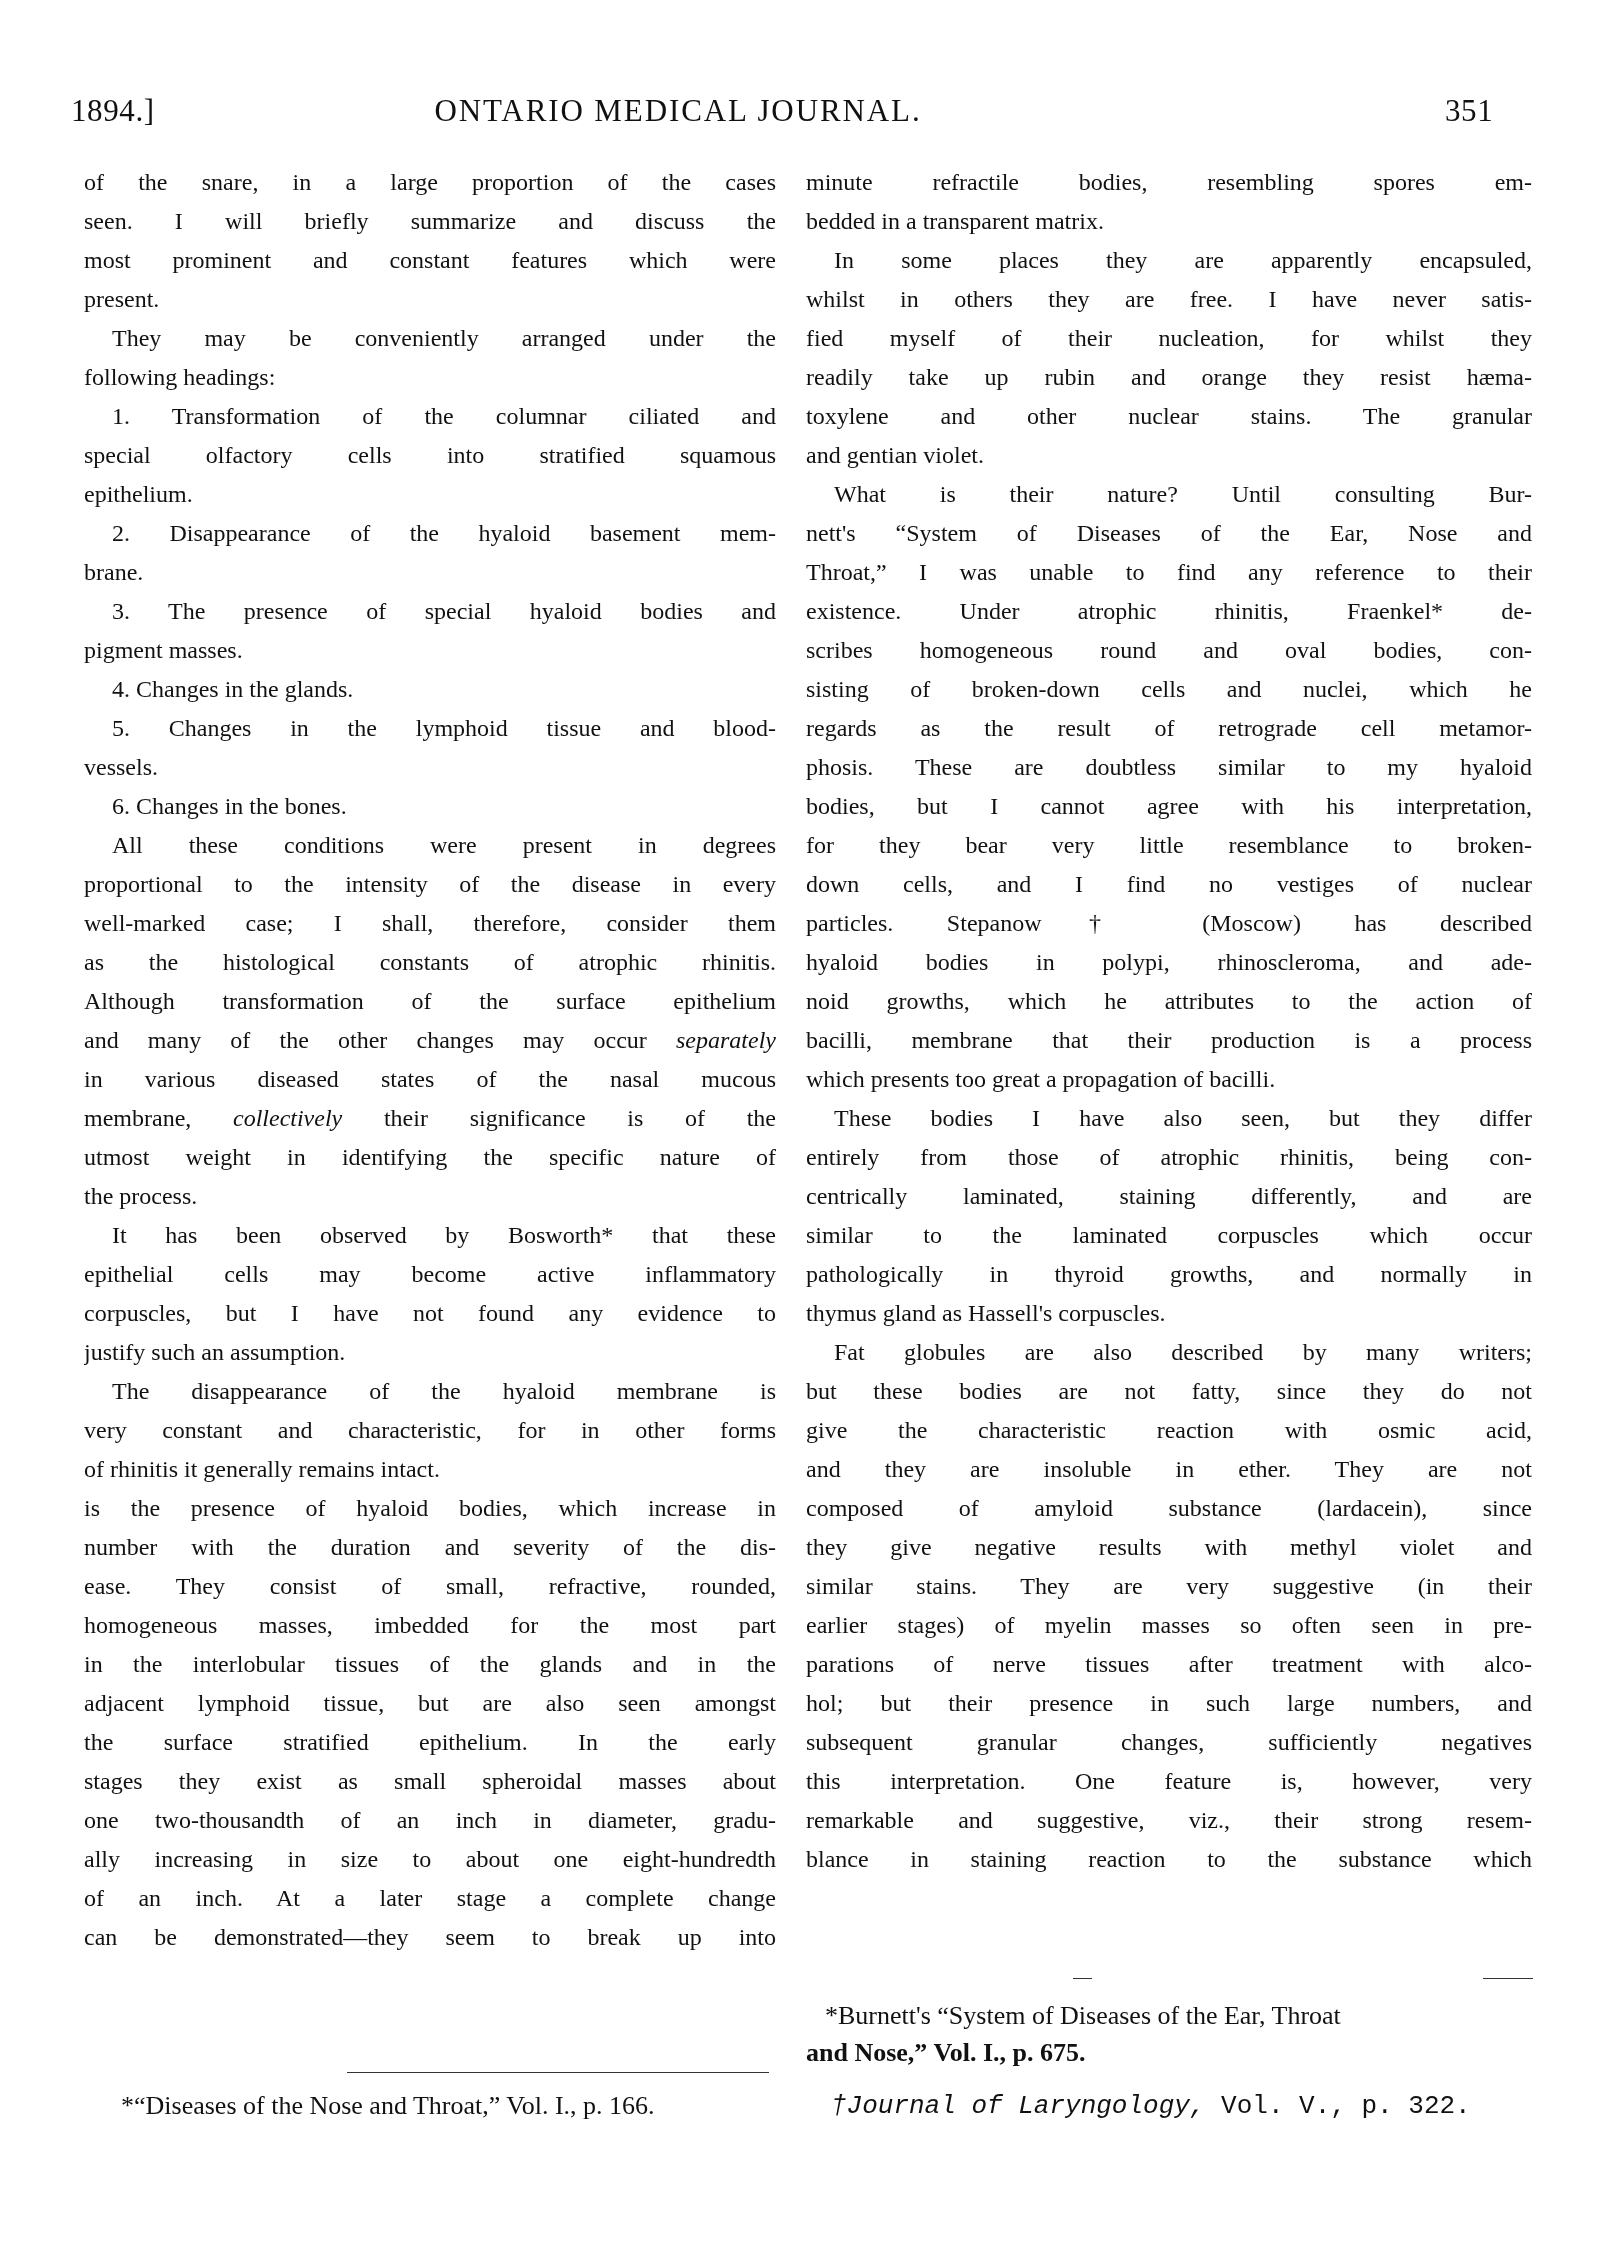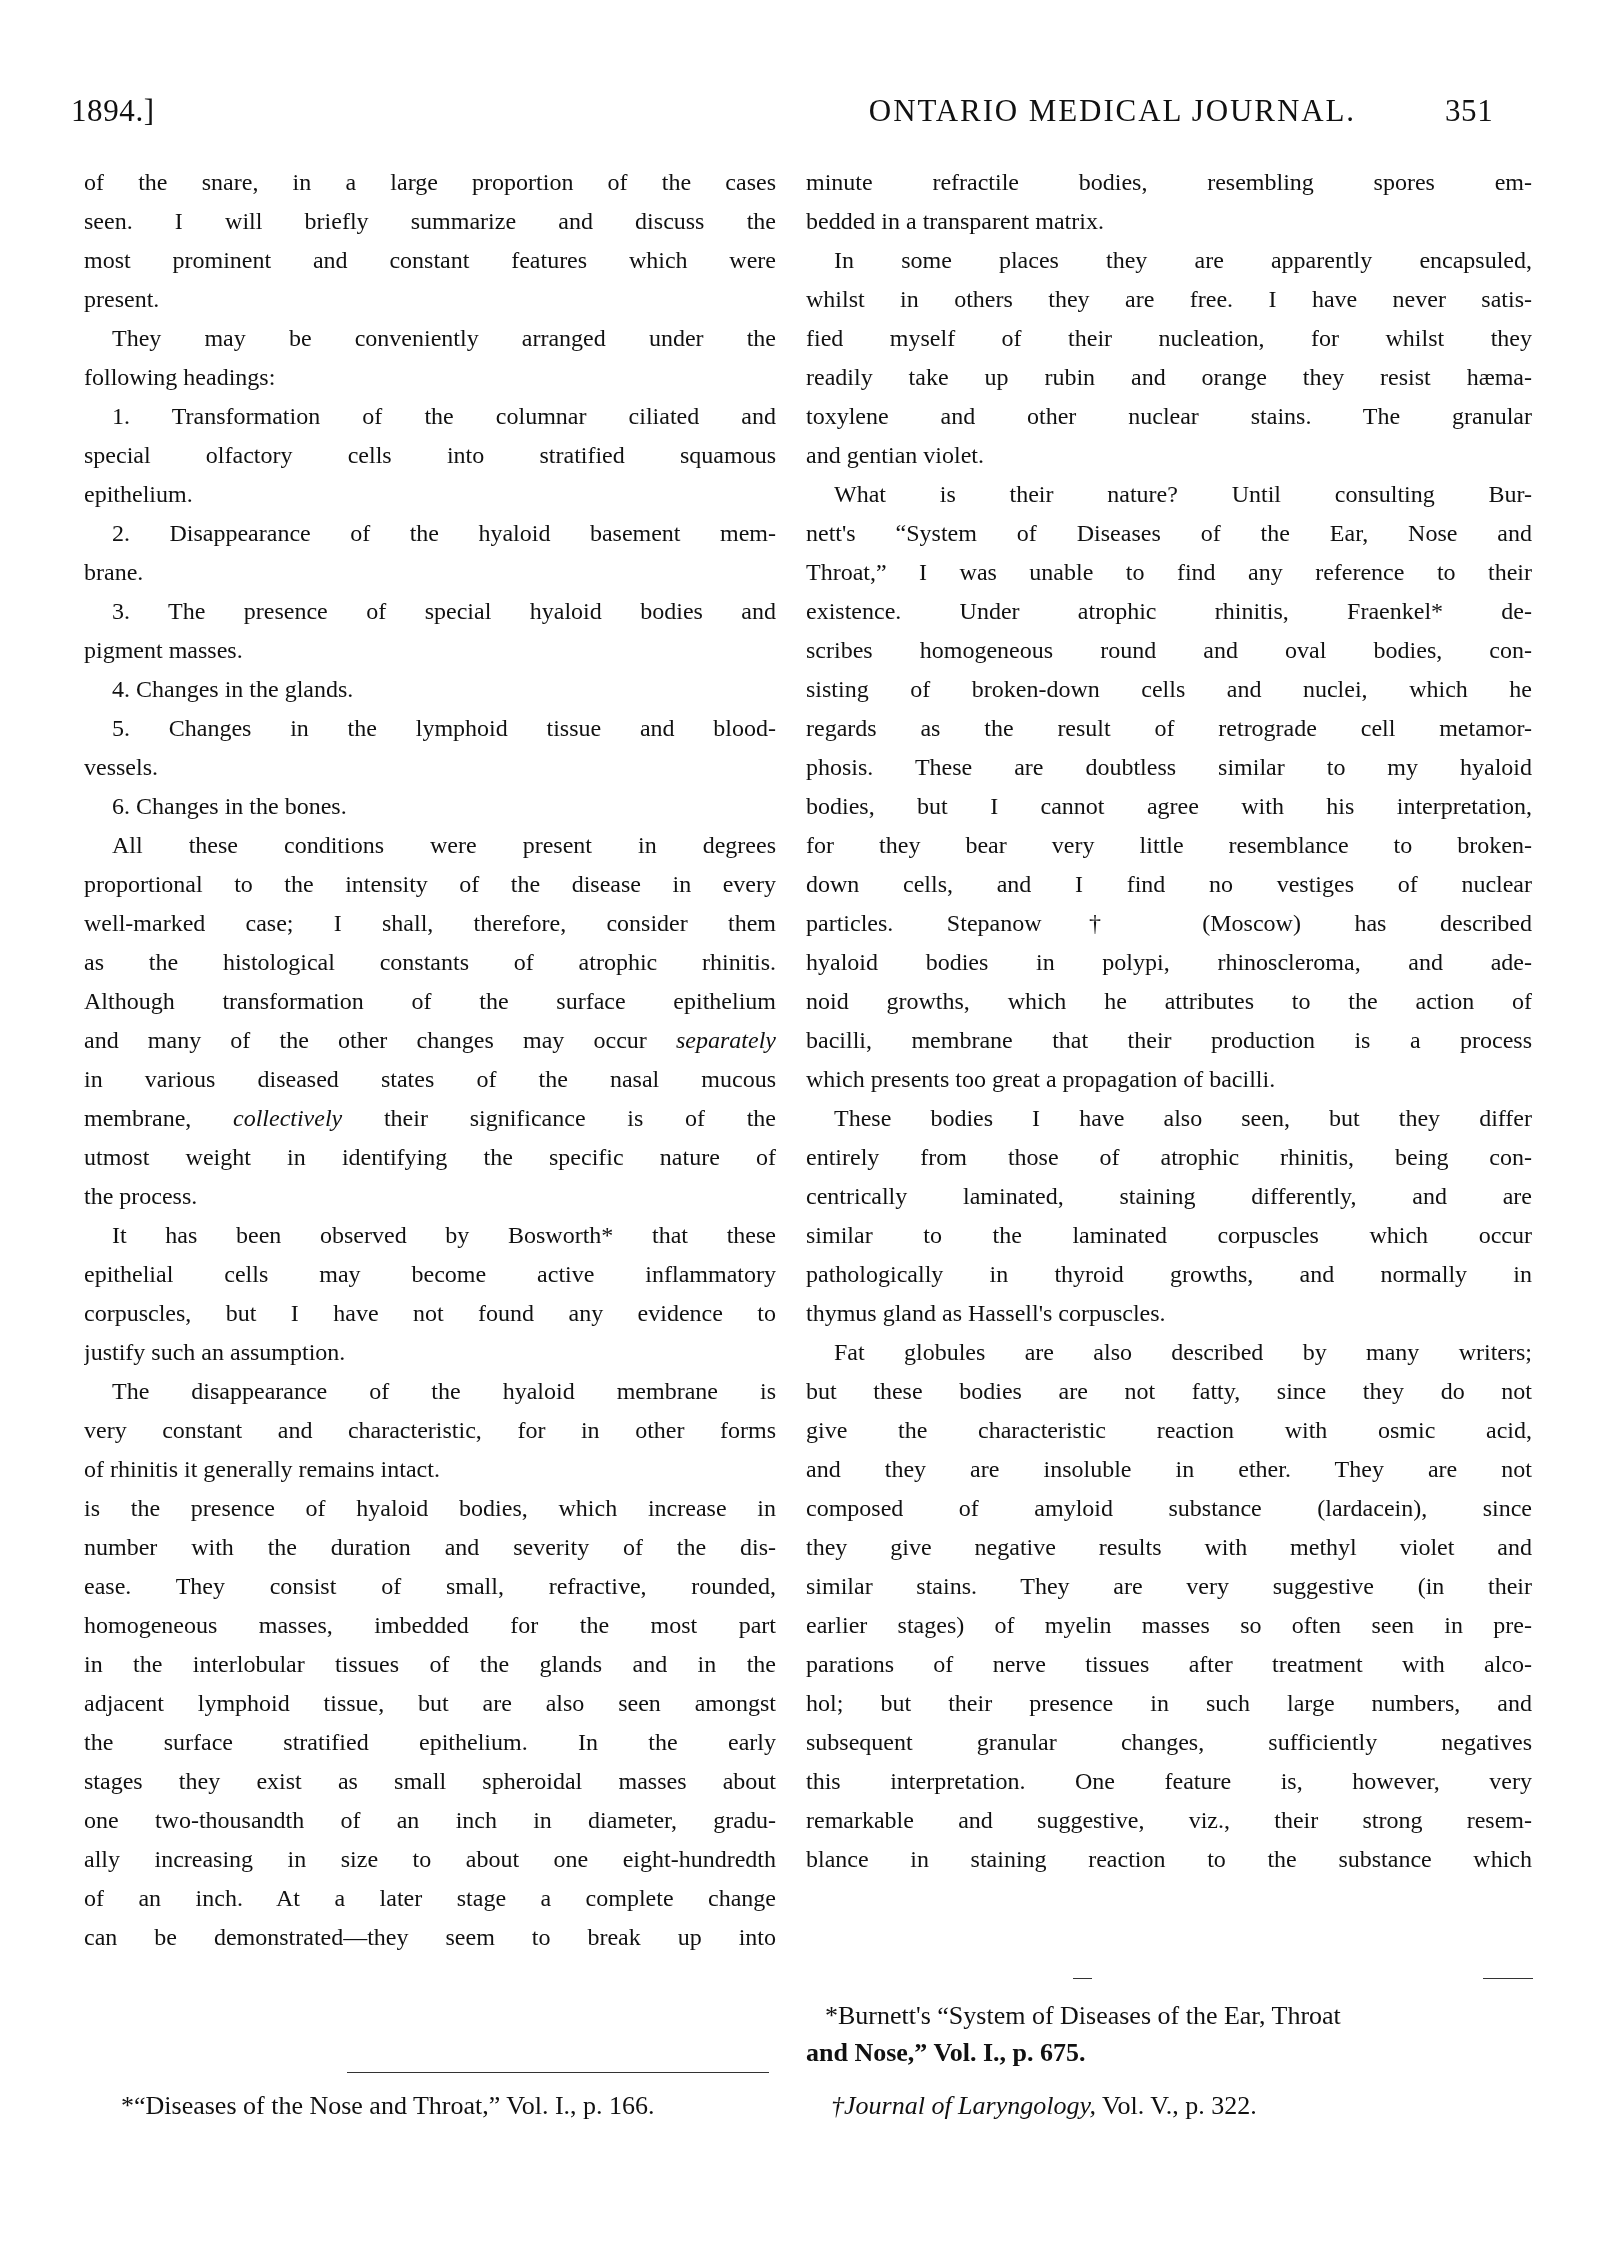--- a/index.html
+++ b/index.html
@@ -1,20 +1,20 @@
 <!DOCTYPE html>
 <html style="font-size:10px"><head>
 <meta charset="utf-8">
 <style>
   html, body { margin:0; padding:0; background:#fff; }
   body { width:1616px; height:2261px; position:relative; overflow:hidden; color:#111;
          font-family:"Liberation Serif","DejaVu Serif",serif; }
   .hdr { position:absolute; top:93px; font-size:31px; letter-spacing:0.6px;text-align:right; }
   #hdr-year { left:71px; }
-  #hdr-title { left:0; width:1356px; letter-spacing:1.9px; }
+  #hdr-title { left:0; width:1356px; text-align:center; letter-spacing:1.9px; }
   #hdr-page { left:1445px; }
   .col { position:absolute; top:163px; width:692px; font-size:24px; }
   #col-left { left:84px; }
   #col-right { left:806px; width:726px; }
   .ln { height:39px; line-height:39px; white-space:nowrap; overflow:hidden; }
   .j { text-align:justify; text-align-last:justify; }
   .ind { padding-left:28px; }
   .rule { position:absolute; height:1.2px; background:#333; }
   .fn { position:absolute; font-size:26px; white-space:nowrap; }
   i { font-style:italic; }
@@ -121,16 +121,16 @@
     <div class="ln j">blance in staining reaction to the substance which</div>
   </div>
 
 <div class="rule" style="left:347px; top:2072px; width:422px;"></div>
 <div class="rule" style="left:1073px; top:1978px; width:18.6px; height:1.2px;"></div>
 <div class="rule" style="left:1483px; top:1978px; width:50px; height:1.2px;"></div>
 
 <div class="fn" style="left:121px; top:2091px;">*“Diseases of the Nose and Throat,” Vol. I., p. 166.</div>
 <div class="fn" style="left:825px; top:2001px;">*Burnett's “System of Diseases of the Ear, Throat</div>
 <div class="fn" style="left:806px; top:2038px;font-weight:bold;">and Nose,” Vol. I., p. 675.</div>
-<div class="fn" style="left:831px; top:2091px;">
+<div class="fn" style="left:831px; top:2091px;font-family:Liberation Mono, monospace;">
   <i>†Journal of Laryngology,</i><span> Vol. V., p. 322.</span>
 </div>
 
 
 </body></html>

